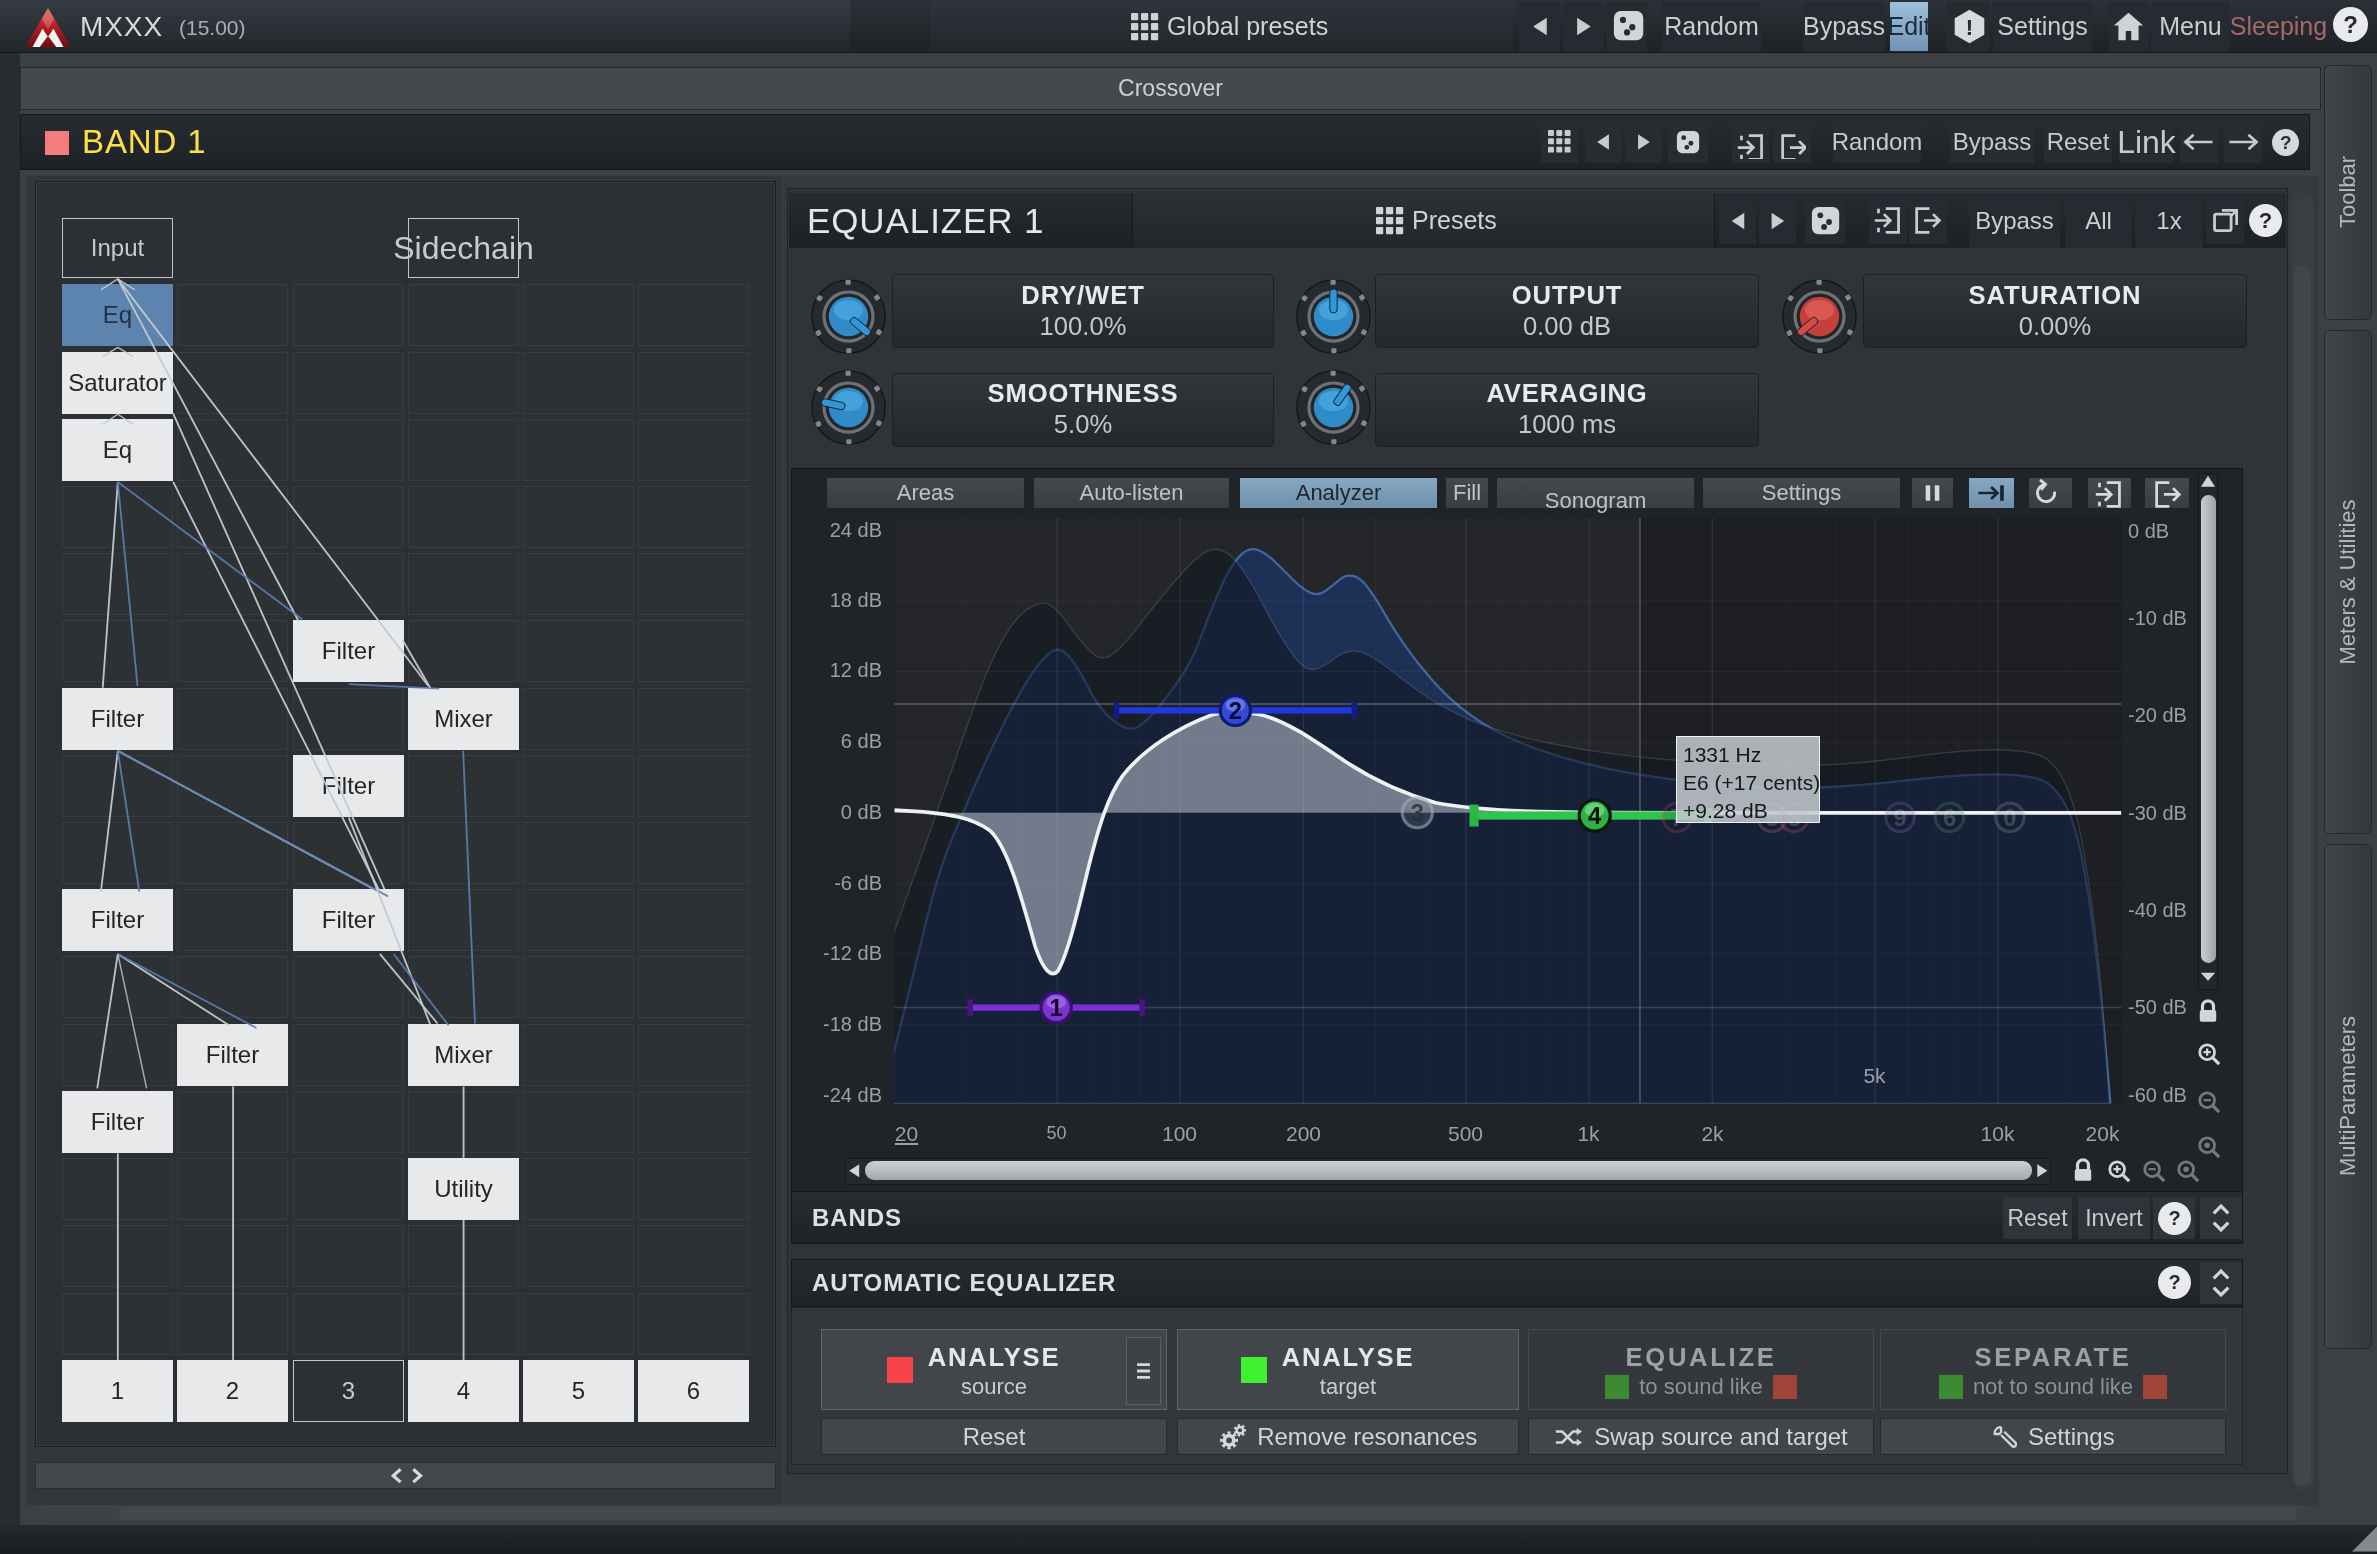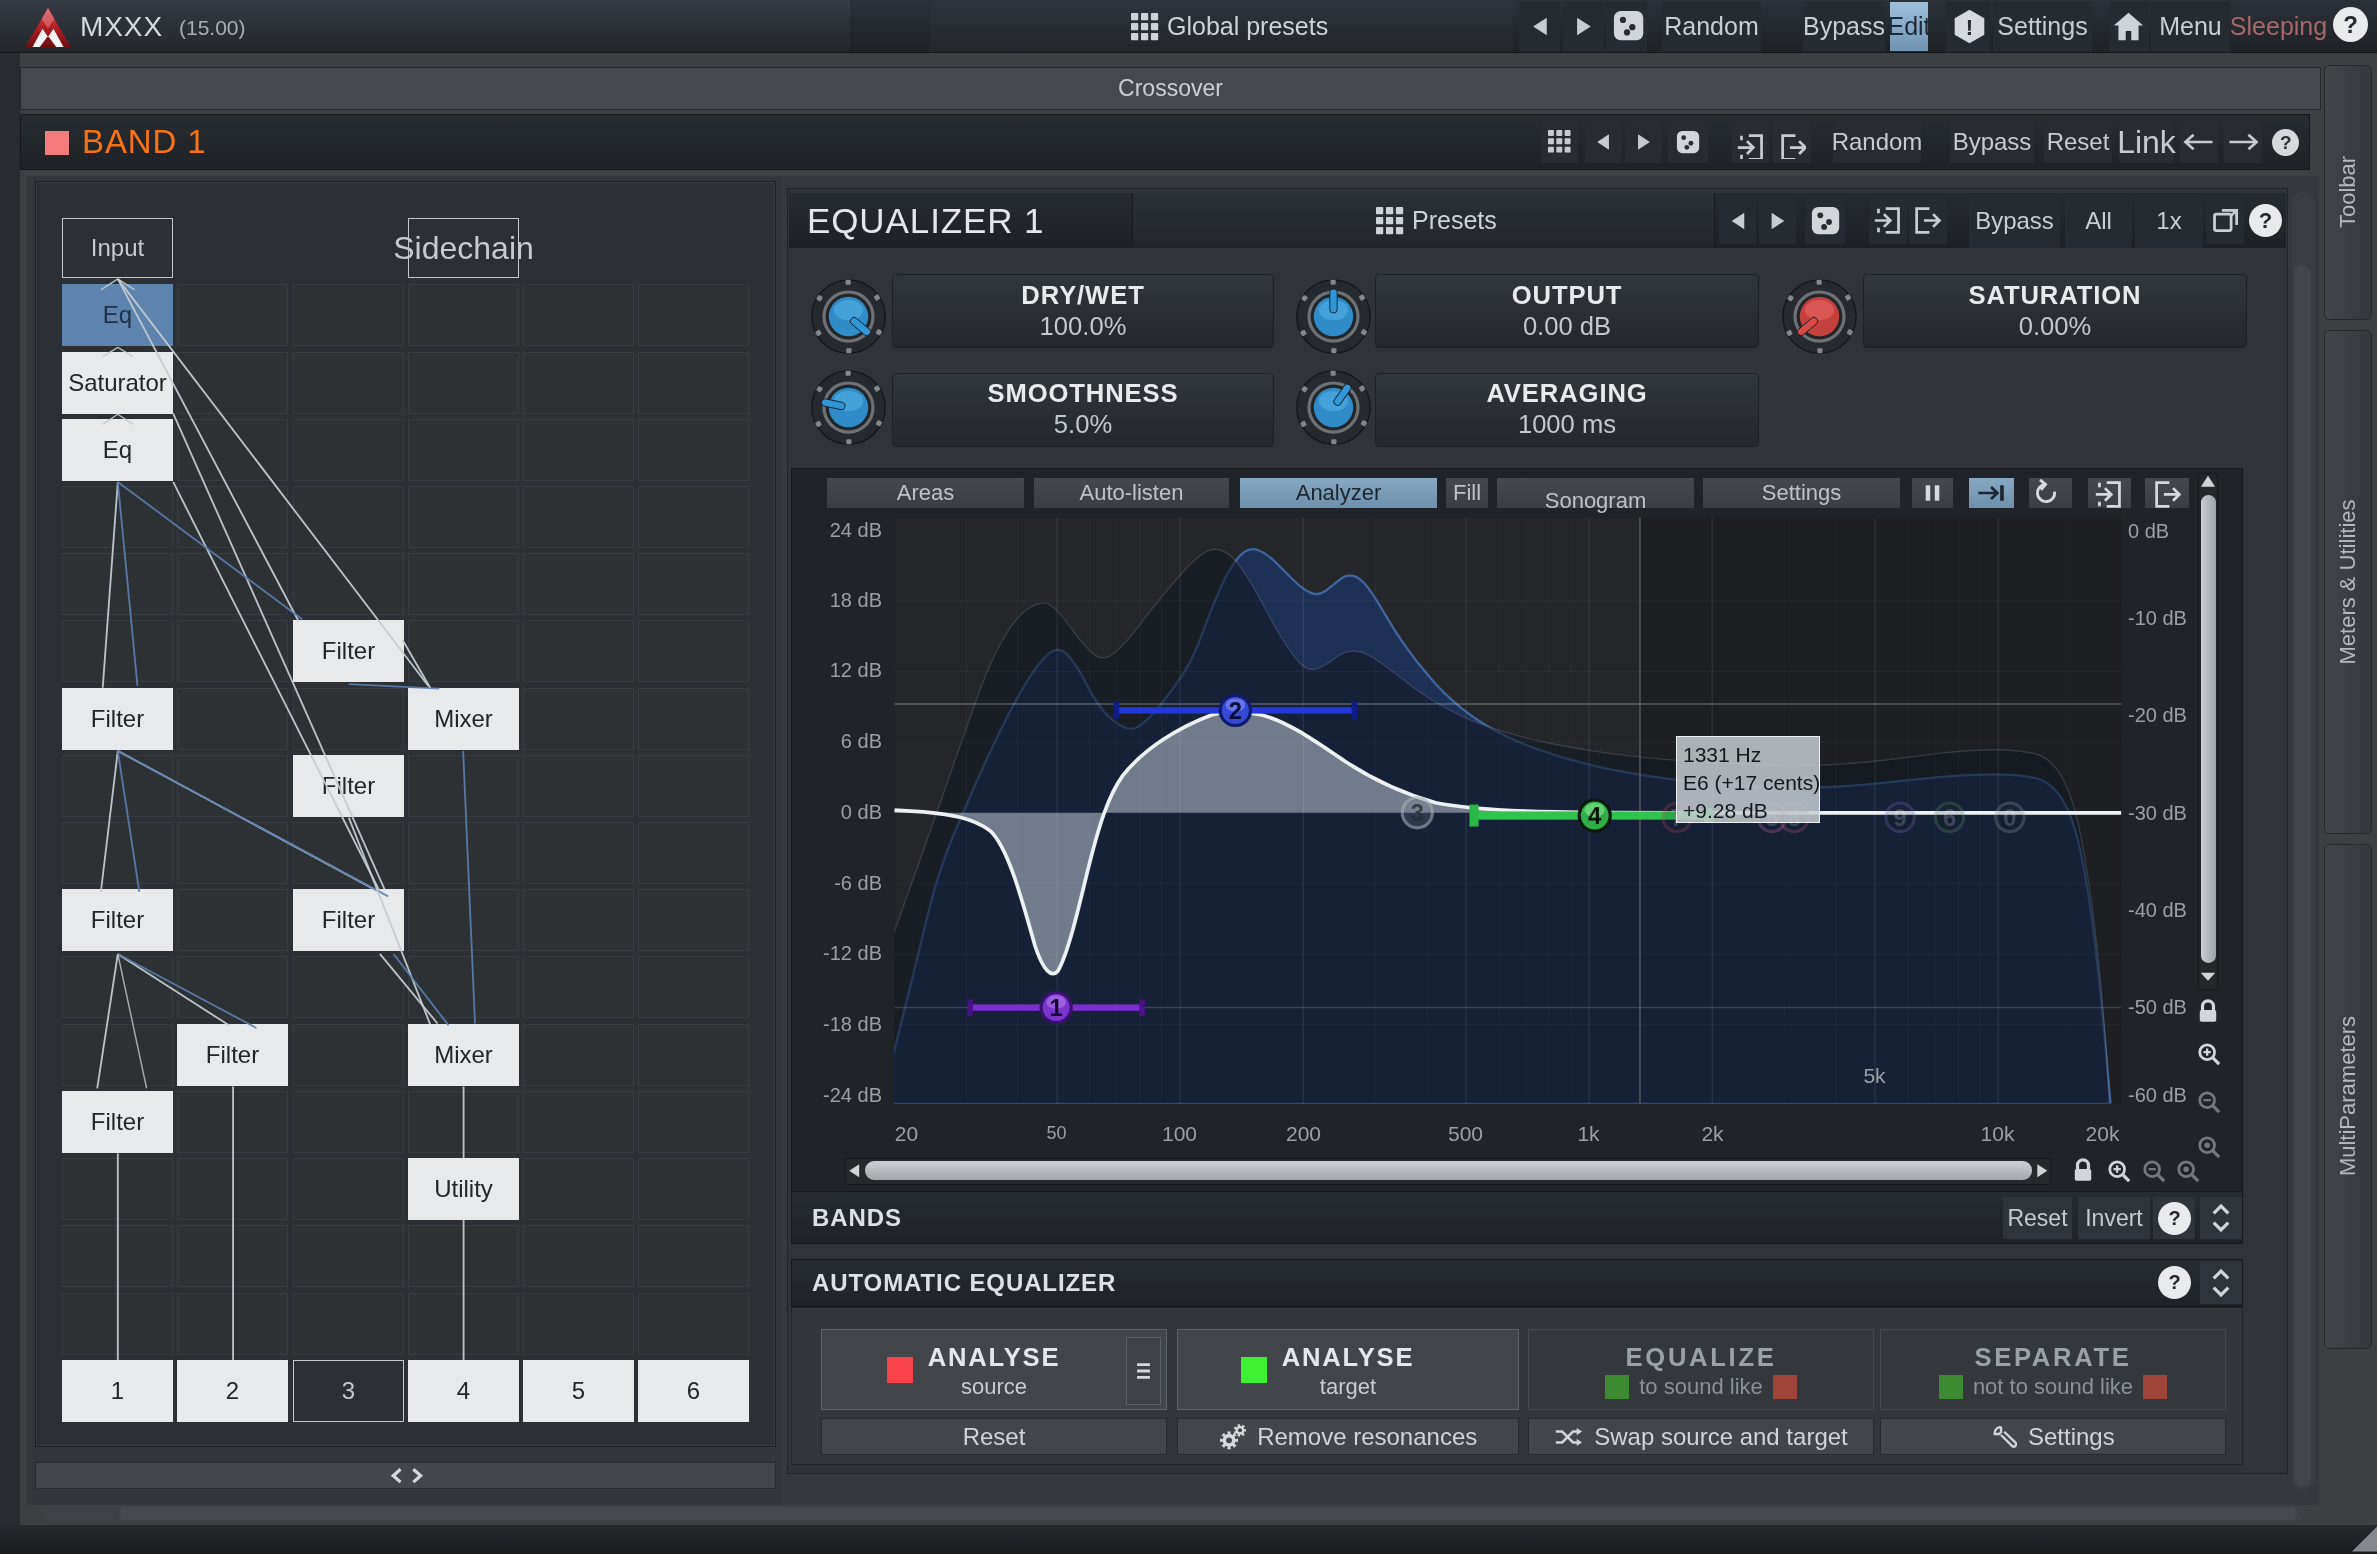--- a/index.html
+++ b/index.html
@@ -69,21 +69,21 @@
   </svg>
 <div style="position:absolute;left:2151px;top:1.8px;width:79px;height:49px;background:#262b31;"></div>
 <div style="position:absolute;left:2151px;top:0px;width:79px;height:53px;display:flex;align-items:center;justify-content:center;font-size:25px;color:#c9ced3;font-weight:400;">Menu</div>
 <div style="position:absolute;left:2231px;top:0px;width:95px;height:53px;display:flex;align-items:center;justify-content:center;font-size:25px;color:#a86868;font-weight:400;">Sleeping</div>
 <div style="position:absolute;left:2333px;top:7.3px;width:35px;height:35px;border-radius:50%;background:#e8eaec;display:flex;align-items:center;justify-content:center;font-size:24px;font-weight:bold;color:#25282c;">?</div>
 <div style="position:absolute;left:20px;top:67px;width:2301px;height:43px;background:#45494e;border:0.9px solid #26282b;"></div>
 <div style="position:absolute;left:20px;top:67px;width:2301px;height:43px;display:flex;align-items:center;justify-content:center;font-size:23px;color:#ccd0d4;font-weight:400;">Crossover</div>
 <div style="position:absolute;left:2324px;top:67px;width:37px;height:43px;background:#45494e;border:0.9px solid #26282b;"></div>
 <div style="position:absolute;left:20px;top:114px;width:2290px;height:56px;background:linear-gradient(#272c32,#1e2226);border:0.9px solid #15171a;"></div>
 <div style="position:absolute;left:45px;top:131px;width:24px;height:24px;background:#f47c7c;"></div>
-<div style="position:absolute;left:82px;top:114px;width:201px;height:56px;display:flex;align-items:center;justify-content:left;font-size:33px;color:#f97316;font-weight:400;letter-spacing:0.9px;">BAND 1</div>
+<div style="position:absolute;left:82px;top:114px;width:201px;height:56px;display:flex;align-items:center;justify-content:left;font-size:33px;color:#fde047;font-weight:400;letter-spacing:0.9px;">BAND 1</div>
 <div style="position:absolute;left:1541px;top:121px;width:37px;height:42px;background:#282c31;"></div>
 <svg style="position:absolute;left:1548px;top:130px" width="24.4" height="24.4" viewBox="0 0 26.7 26.7">
     <rect x="0.0" y="0.0" width="6.5" height="6.5" rx="1" fill="#c6cbd0"></rect>
     <rect x="9.1" y="0.0" width="6.5" height="6.5" rx="1" fill="#c6cbd0"></rect>
     <rect x="18.2" y="0.0" width="6.5" height="6.5" rx="1" fill="#c6cbd0"></rect>
     <rect x="0.0" y="9.1" width="6.5" height="6.5" rx="1" fill="#c6cbd0"></rect>
     <rect x="9.1" y="9.1" width="6.5" height="6.5" rx="1" fill="#c6cbd0"></rect>
     <rect x="18.2" y="9.1" width="6.5" height="6.5" rx="1" fill="#c6cbd0"></rect>
     <rect x="0.0" y="18.2" width="6.5" height="6.5" rx="1" fill="#c6cbd0"></rect>
     <rect x="9.1" y="18.2" width="6.5" height="6.5" rx="1" fill="#c6cbd0"></rect>
@@ -640,21 +640,21 @@
 <div style="position:absolute;left:791px;top:941px;width:91px;height:25.6px;display:flex;align-items:center;justify-content:flex-end;font-size:20px;color:#9aa0a6;font-weight:400;">-12 dB</div>
 <div style="position:absolute;left:791px;top:1012px;width:91px;height:25.6px;display:flex;align-items:center;justify-content:flex-end;font-size:20px;color:#9aa0a6;font-weight:400;">-18 dB</div>
 <div style="position:absolute;left:791px;top:1083px;width:91px;height:25.6px;display:flex;align-items:center;justify-content:flex-end;font-size:20px;color:#9aa0a6;font-weight:400;">-24 dB</div>
 <div style="position:absolute;left:2128px;top:519px;width:82px;height:25.6px;display:flex;align-items:center;justify-content:flex-start;font-size:20px;color:#9aa0a6;font-weight:400;">0 dB</div>
 <div style="position:absolute;left:2128px;top:606px;width:82px;height:25.6px;display:flex;align-items:center;justify-content:flex-start;font-size:20px;color:#9aa0a6;font-weight:400;">-10 dB</div>
 <div style="position:absolute;left:2128px;top:703px;width:82px;height:25.6px;display:flex;align-items:center;justify-content:flex-start;font-size:20px;color:#9aa0a6;font-weight:400;">-20 dB</div>
 <div style="position:absolute;left:2128px;top:801px;width:82px;height:25.6px;display:flex;align-items:center;justify-content:flex-start;font-size:20px;color:#9aa0a6;font-weight:400;">-30 dB</div>
 <div style="position:absolute;left:2128px;top:898px;width:82px;height:25.6px;display:flex;align-items:center;justify-content:flex-start;font-size:20px;color:#9aa0a6;font-weight:400;">-40 dB</div>
 <div style="position:absolute;left:2128px;top:995px;width:82px;height:25.6px;display:flex;align-items:center;justify-content:flex-start;font-size:20px;color:#9aa0a6;font-weight:400;">-50 dB</div>
 <div style="position:absolute;left:2128px;top:1083px;width:82px;height:25.6px;display:flex;align-items:center;justify-content:flex-start;font-size:20px;color:#9aa0a6;font-weight:400;">-60 dB</div>
-<div style="position:absolute;left:861px;top:1121px;width:91px;height:25.6px;display:flex;align-items:center;justify-content:center;font-size:21px;color:#9aa0a6;font-weight:400;">20</div>
+<div style="position:absolute;left:861px;top:1121px;width:91px;height:25.6px;display:flex;align-items:center;justify-content:center;font-size:21px;color:#9aa0a6;font-weight:400;text-decoration:underline;">20</div>
 <div style="position:absolute;left:1011px;top:1121px;width:91px;height:25.6px;display:flex;align-items:center;justify-content:center;font-size:18px;color:#9aa0a6;font-weight:400;">50</div>
 <div style="position:absolute;left:1134px;top:1121px;width:91px;height:25.6px;display:flex;align-items:center;justify-content:center;font-size:21px;color:#9aa0a6;font-weight:400;">100</div>
 <div style="position:absolute;left:1258px;top:1121px;width:91px;height:25.6px;display:flex;align-items:center;justify-content:center;font-size:21px;color:#9aa0a6;font-weight:400;">200</div>
 <div style="position:absolute;left:1420px;top:1121px;width:91px;height:25.6px;display:flex;align-items:center;justify-content:center;font-size:21px;color:#9aa0a6;font-weight:400;">500</div>
 <div style="position:absolute;left:1543px;top:1121px;width:91px;height:25.6px;display:flex;align-items:center;justify-content:center;font-size:21px;color:#9aa0a6;font-weight:400;">1k</div>
 <div style="position:absolute;left:1667px;top:1121px;width:91px;height:25.6px;display:flex;align-items:center;justify-content:center;font-size:21px;color:#9aa0a6;font-weight:400;">2k</div>
 <div style="position:absolute;left:1829px;top:1063px;width:91px;height:25.6px;display:flex;align-items:center;justify-content:center;font-size:21px;color:#9aa0a6;font-weight:400;">5k</div>
 <div style="position:absolute;left:1952px;top:1121px;width:91px;height:25.6px;display:flex;align-items:center;justify-content:center;font-size:21px;color:#9aa0a6;font-weight:400;">10k</div>
 <div style="position:absolute;left:2057px;top:1121px;width:91px;height:25.6px;display:flex;align-items:center;justify-content:center;font-size:21px;color:#9aa0a6;font-weight:400;">20k</div>
 <div style="position:absolute;left:1676px;top:736px;width:144px;height:87px;background:rgba(198,203,208,0.85);border:0.9px solid #eef1f3;"></div>

